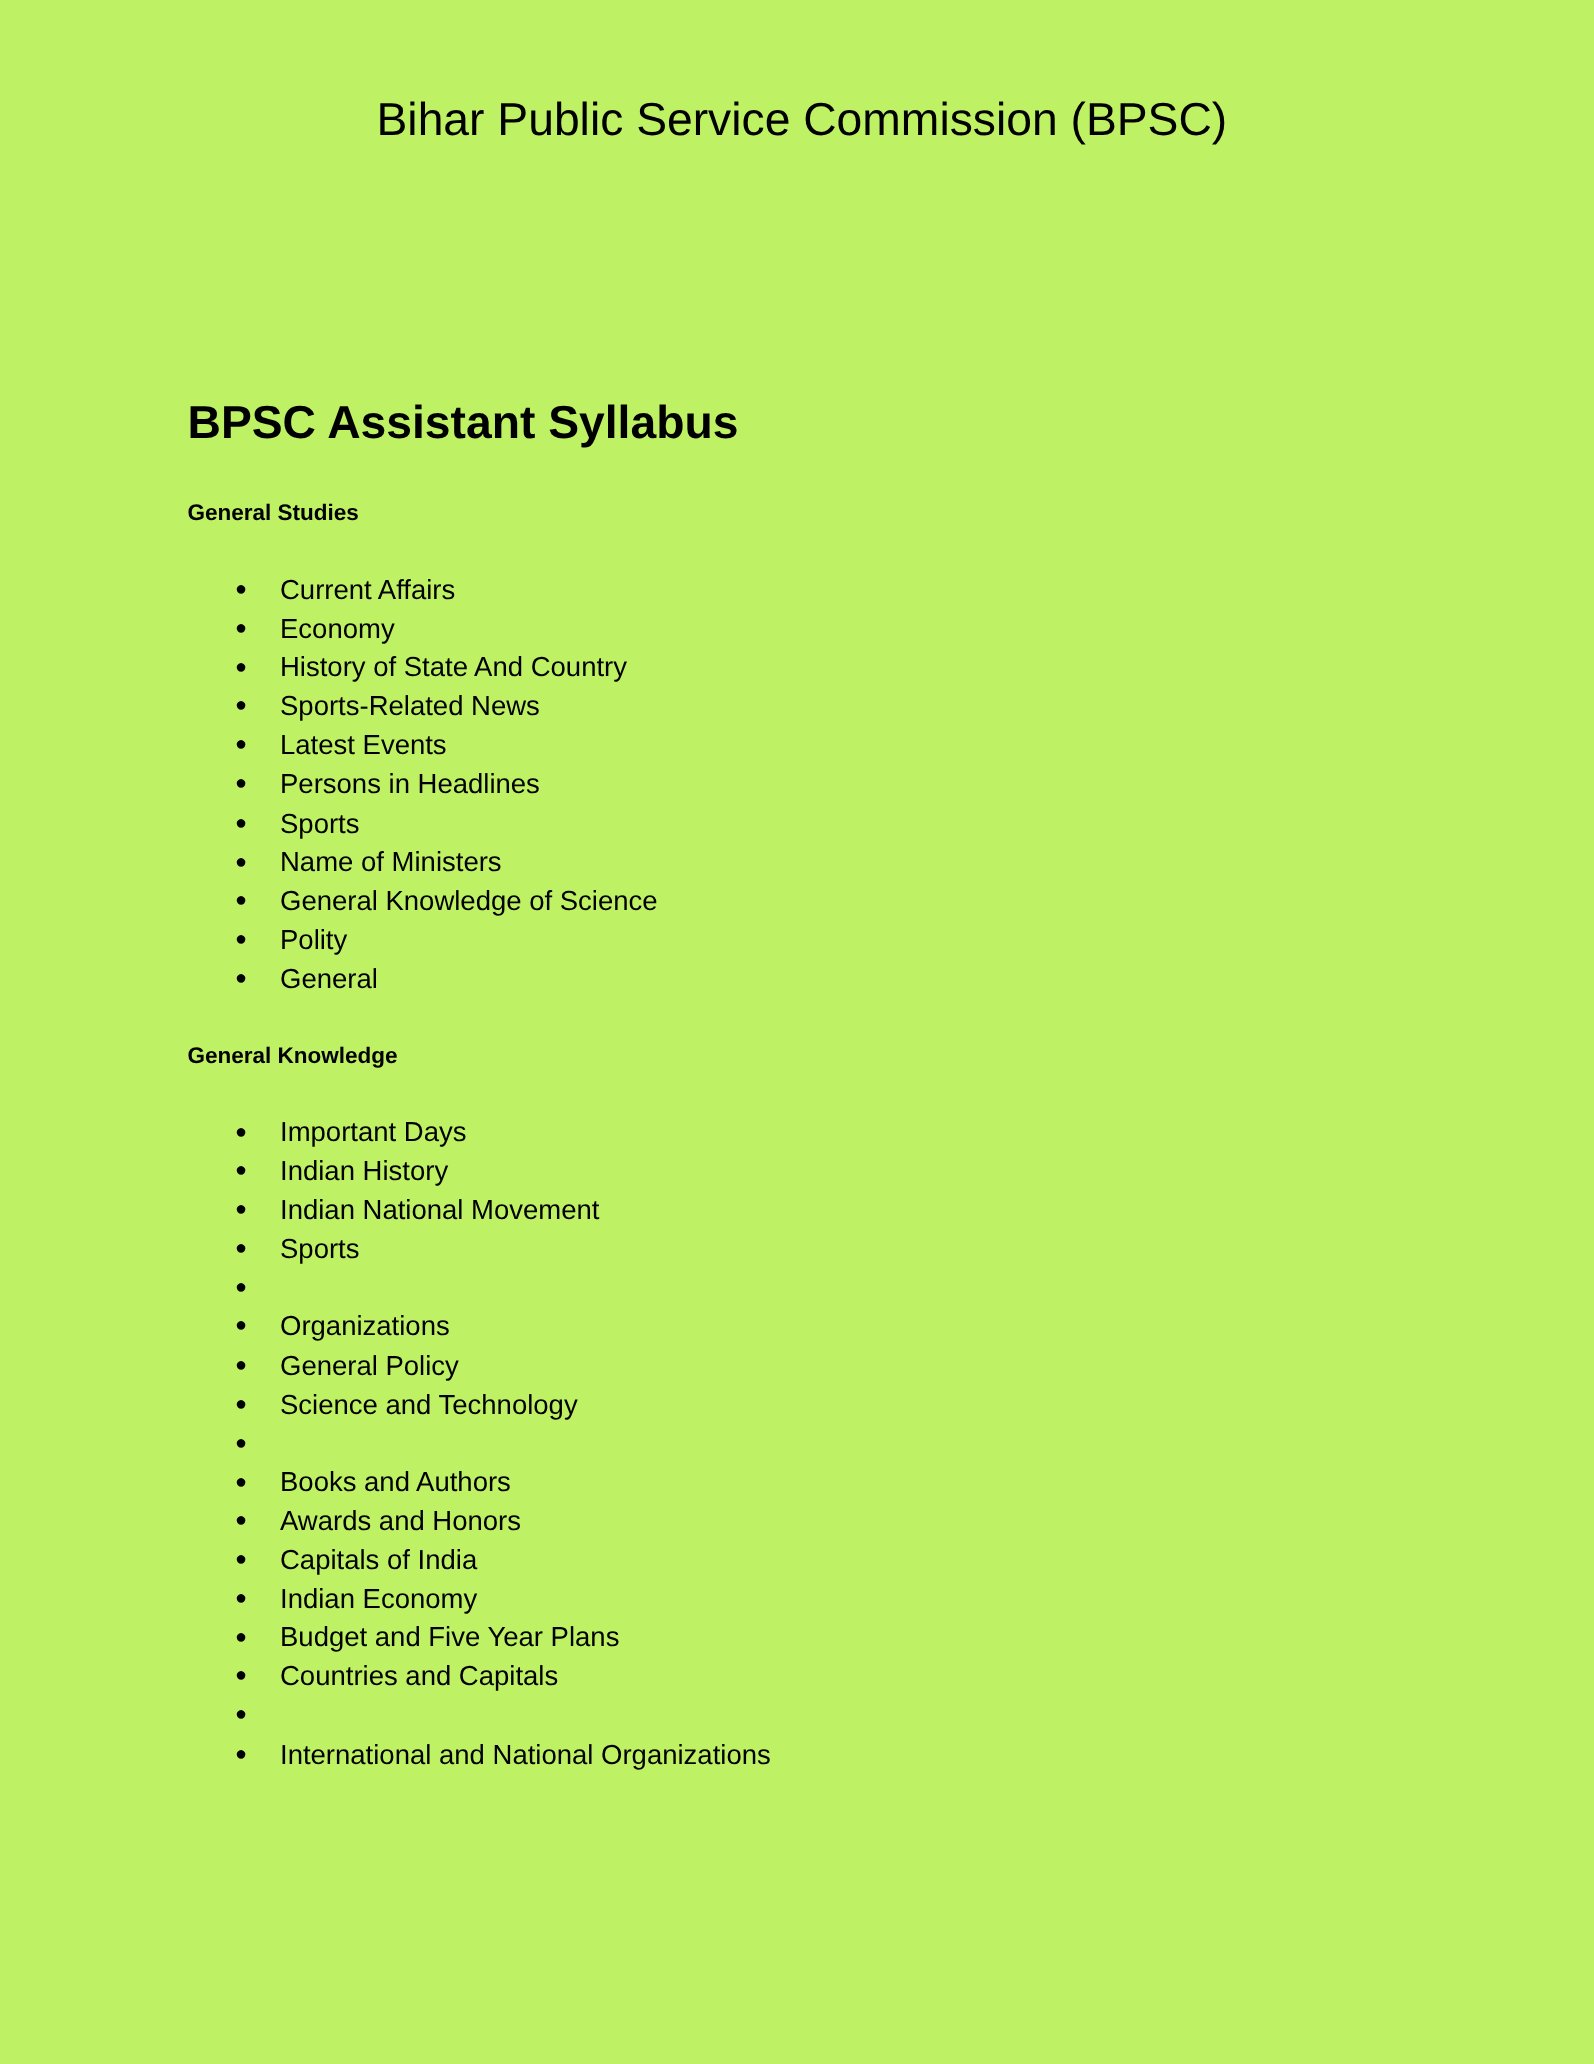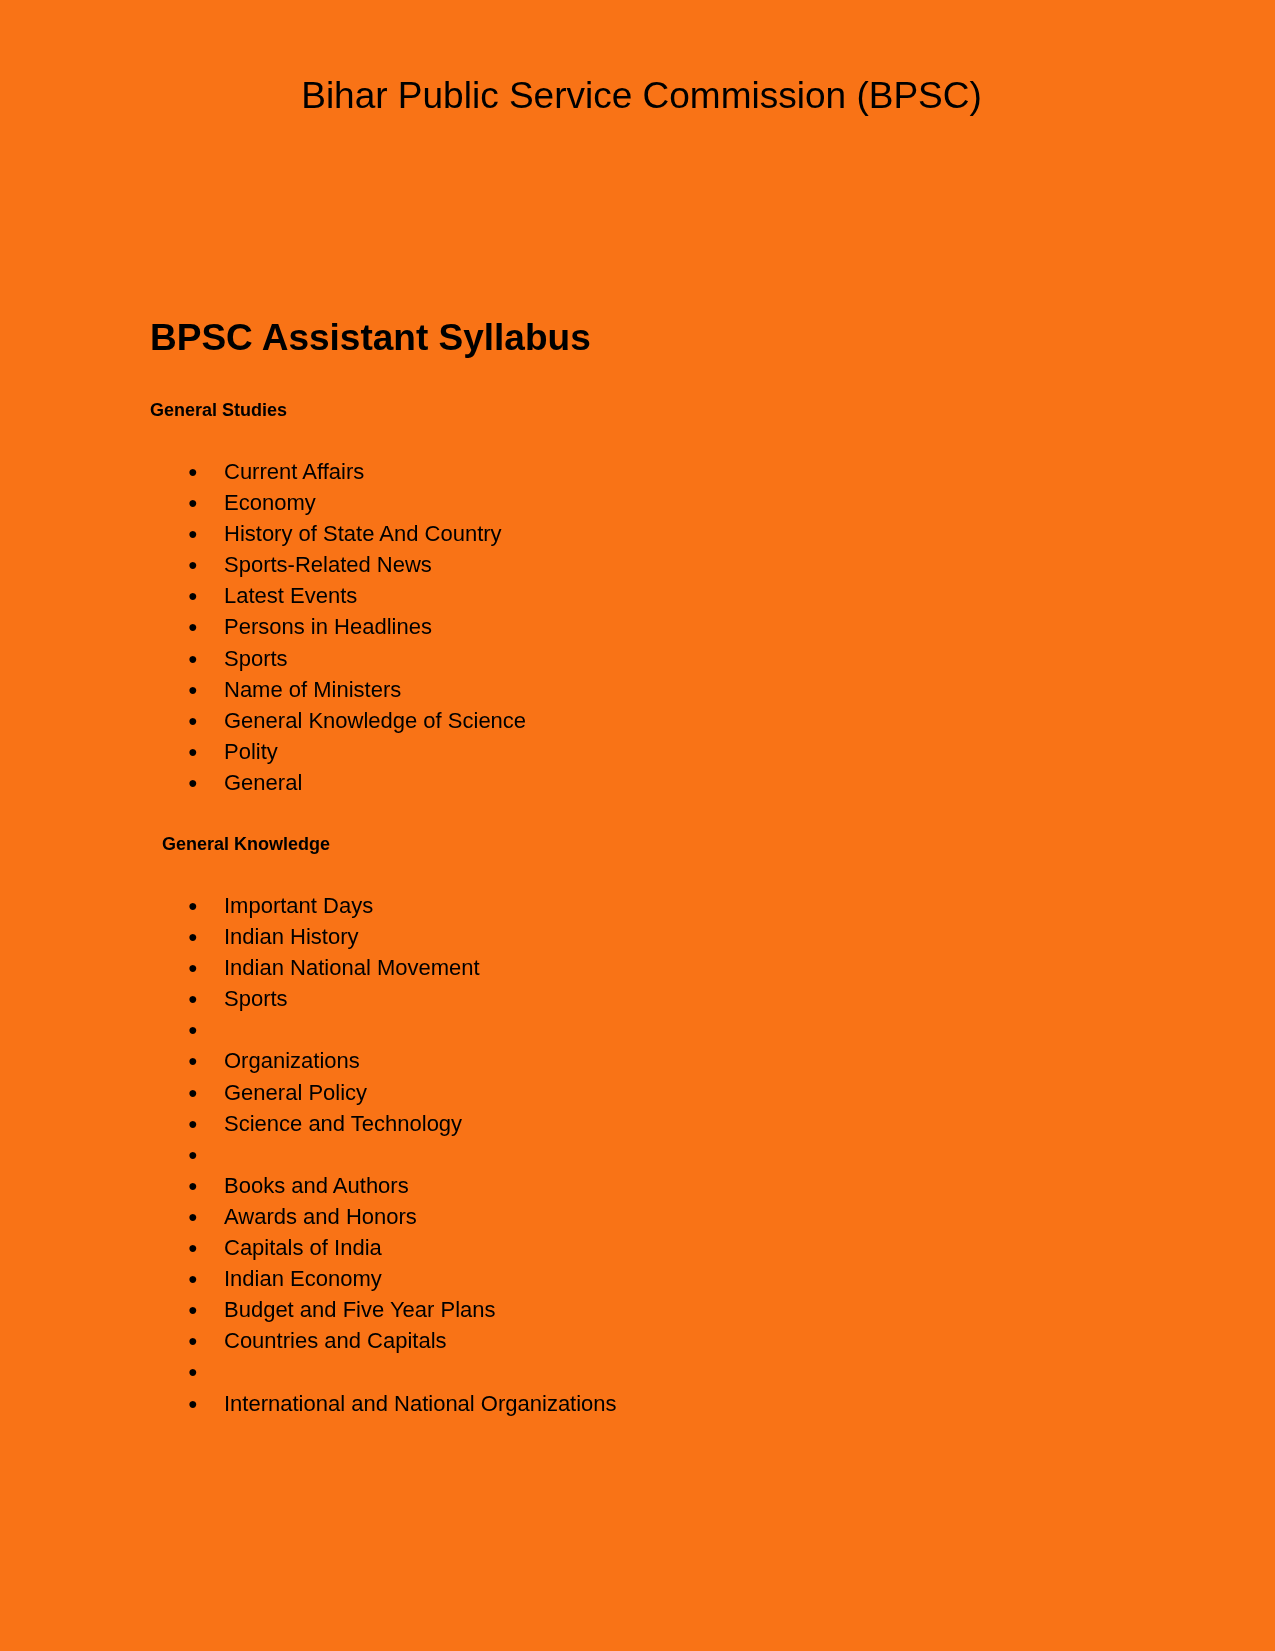--- a/index.html
+++ b/index.html
@@ -13,21 +13,21 @@
       position: relative;
       overflow: hidden;
       font-family: "Liberation Sans", sans-serif;
       color: #000000;
     }
     .page {
       position: absolute;
       left: 0; top: 0;
       width: 1275px;
       height: 1651px;
-      background: #f97316;
+      background: #bef264;
     }
     .doc-title {
       position: absolute;
       left: 0;
       width: 1275px;
       top: 74px;
       text-align: center;
       font-size: 37px;
       line-height: 44px;
       font-weight: normal;
@@ -46,21 +46,21 @@
     }
     .section-heading {
       position: absolute;
       left: 150px;
       font-size: 18px;
       line-height: 30px;
       font-weight: bold;
       margin: 0;
     }
     .section-heading.gs { top: 395px; }
-    .section-heading.gk { top: 829px; margin-left: 12px; }
+    .section-heading.gk { top: 829px; }
     ul.bullets {
       position: absolute;
       left: 150px;
       margin: 0;
       padding: 0;
       list-style: none;
     }
     ul.bullets.gs { top: 456px; }
     ul.bullets.gk { top: 890px; }
     ul.bullets li {

